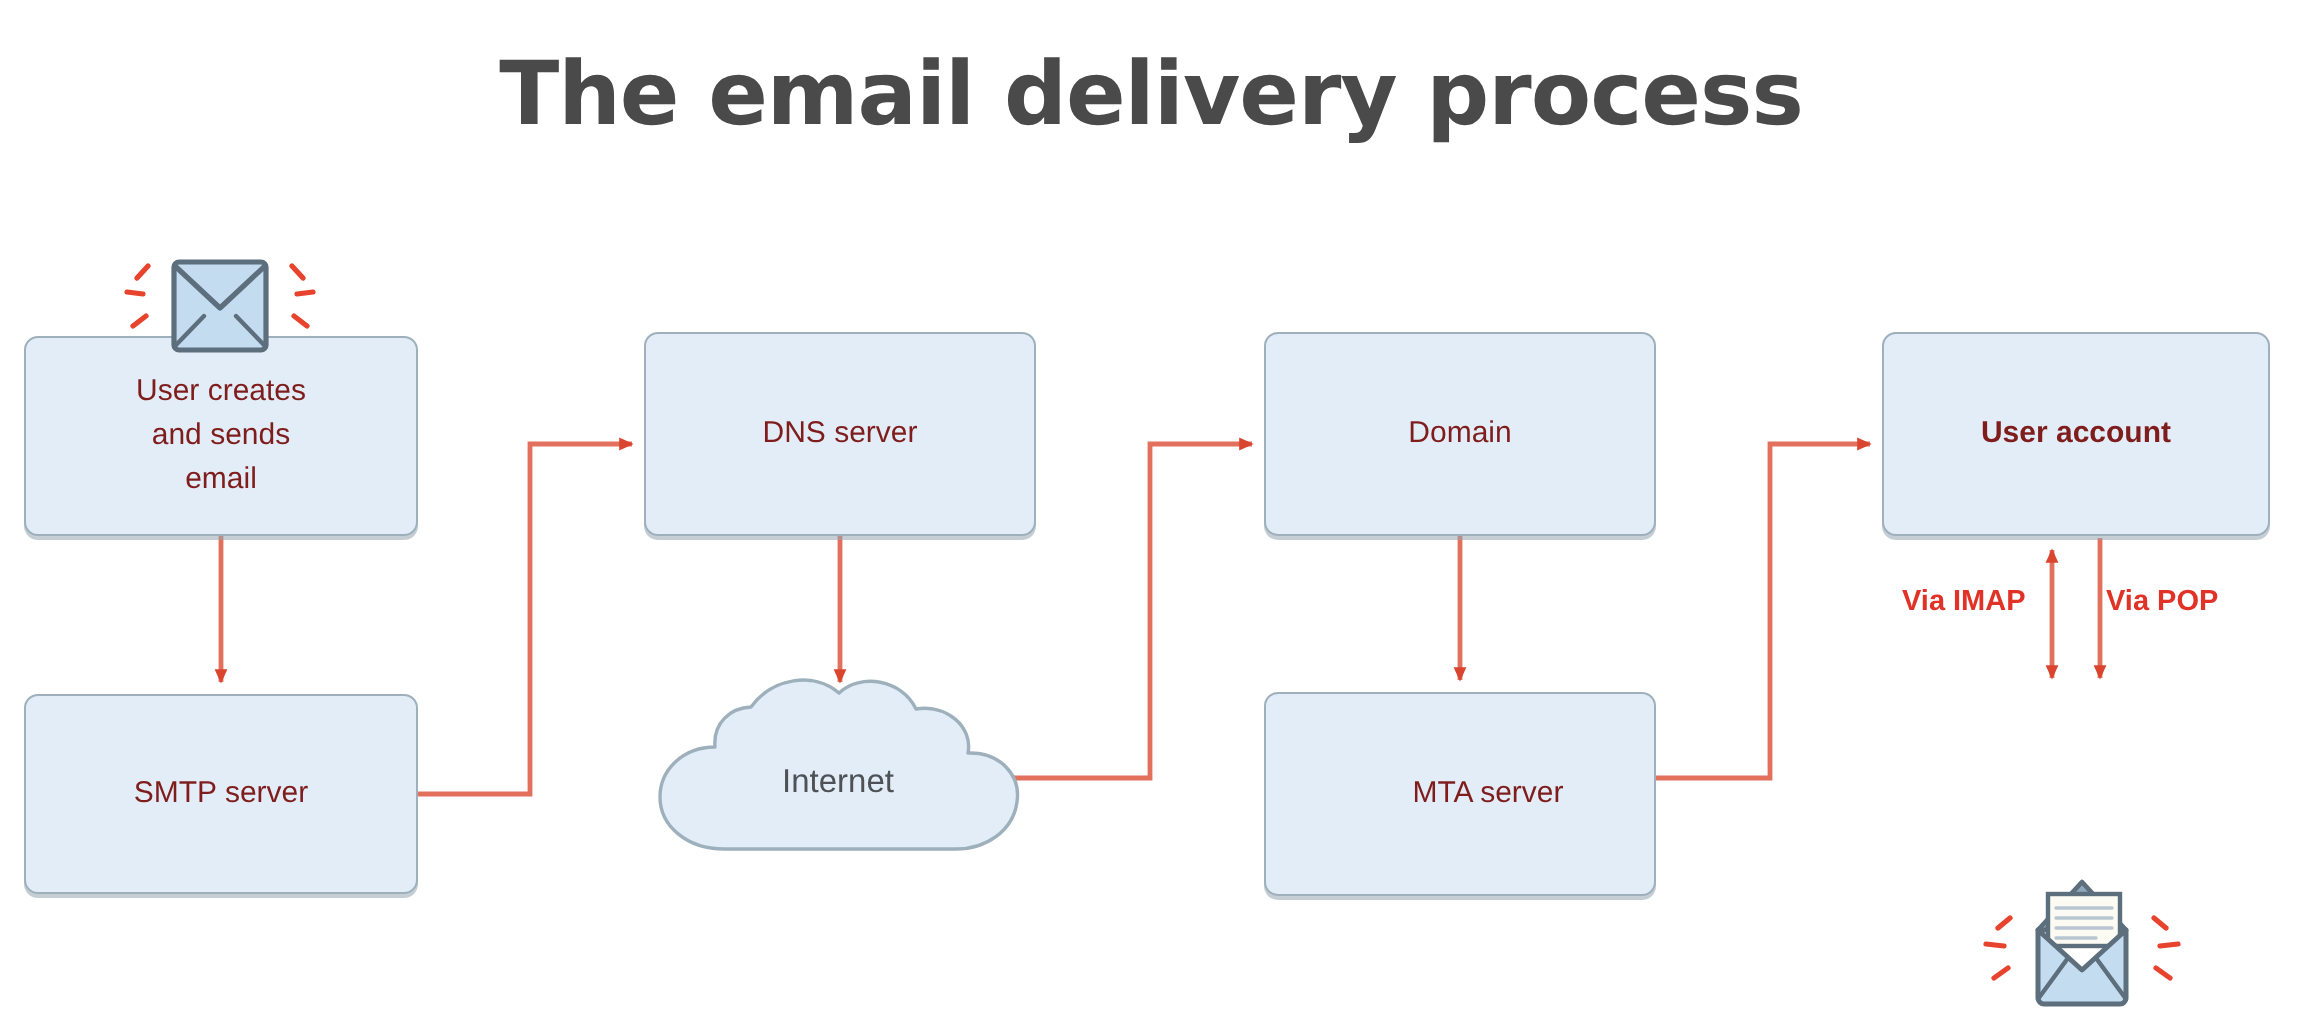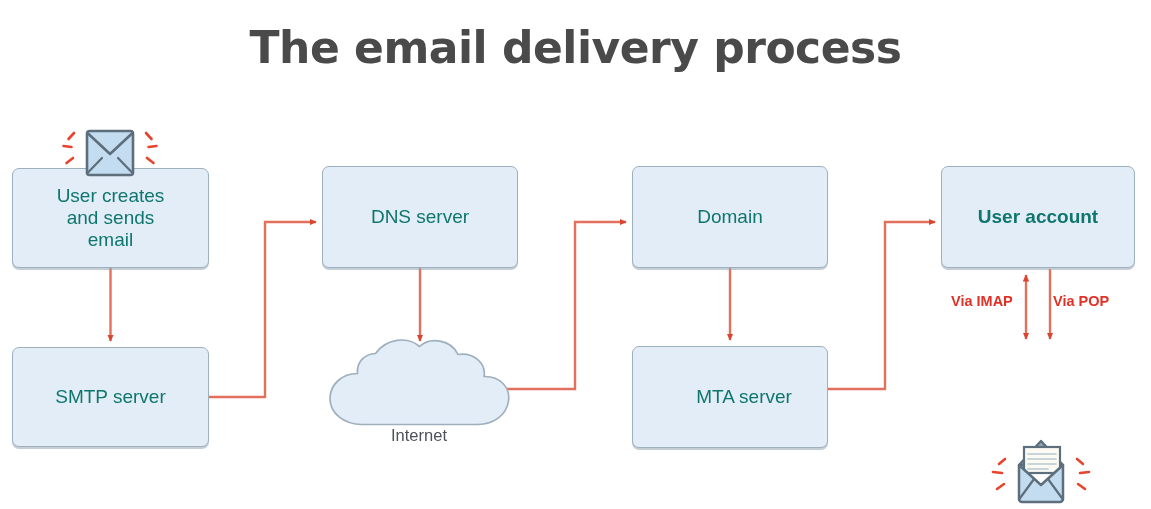--- a/index.html
+++ b/index.html
@@ -41,22 +41,22 @@
     position: absolute;
     box-sizing: border-box;
     background: #e2edf7;
     border: 1.6px solid #9fb0bd;
     border-radius: 7px;
     box-shadow: 0 2px 0 rgba(150,165,178,0.55);
     display: flex;
     align-items: center;
     justify-content: center;
     text-align: center;
-    color: #0f766e;
-    font-size: 19px;
+    color: #7f1d1d;
+    font-size: 15px;
     line-height: 22px;
     font-family: "Liberation Sans", sans-serif;
   }
   .node .label { display: block; padding: 0 6px; white-space: pre-line; }
 
   #node-user-creates { left: 12px;  top: 168px; width: 197px; height: 100px; }
   #node-smtp         { left: 12px;  top: 347px; width: 197px; height: 100px; }
   #node-dns          { left: 322px; top: 166px; width: 196px; height: 102px; }
   #node-domain       { left: 632px; top: 166px; width: 196px; height: 102px; text-align: center; }
   #node-mta          { left: 632px; top: 346px; width: 196px; height: 102px; padding-left: 28px; }
@@ -74,21 +74,20 @@
   #node-internet svg { display: block; width: 202px; height: 122px; }
   #internet-label {
     position: absolute;
     left: 0;
     top: 52px;
     width: 202px;
     text-align: center;
     font-size: 16.5px;
     color: #4e5256;
     font-family: "Liberation Sans", sans-serif;
-    margin-top: 44px;
   }
 
   
   #wires {
     position: absolute;
     left: 0; top: 0;
     width: 1151px; height: 509px;
     pointer-events: none;
   }
 

